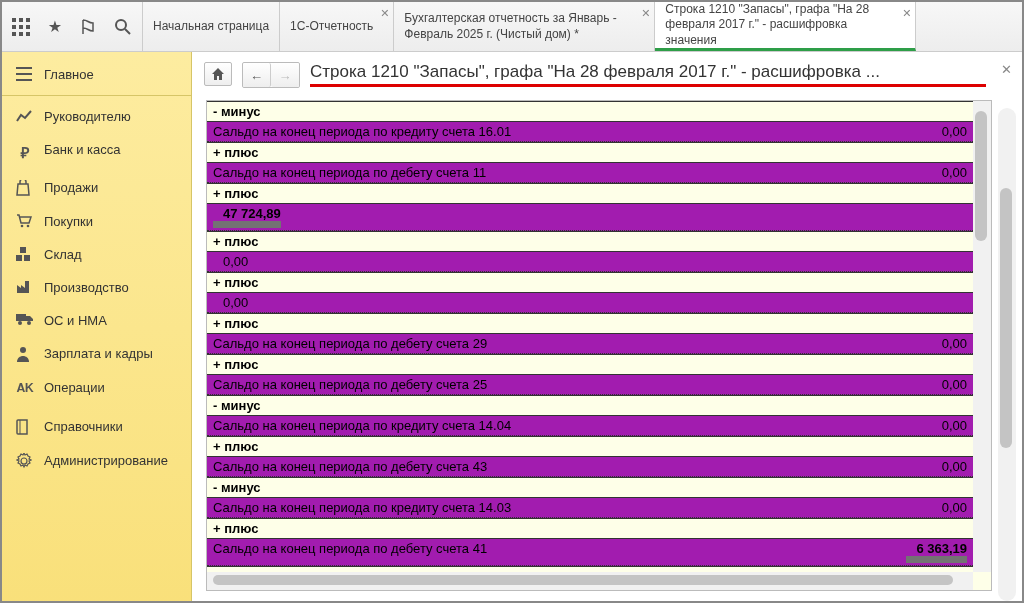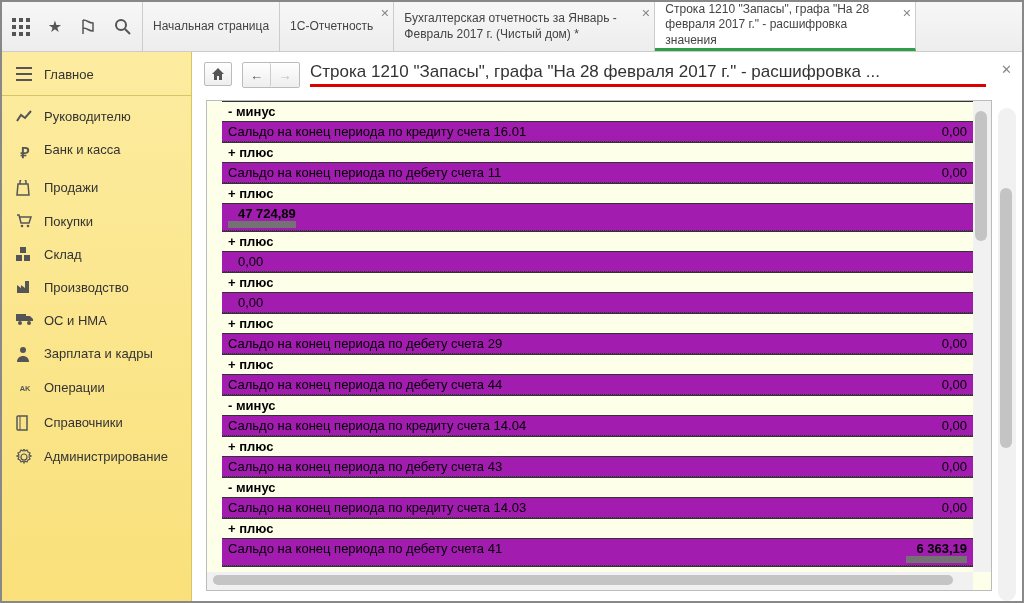--- a/index.html
+++ b/index.html
@@ -19,21 +19,21 @@
 .main{flex:1;display:flex;flex-direction:column;background:#fff;position:relative;}
 .main-head{padding:10px 32px 4px 12px;display:flex;align-items:flex-start;gap:10px;}
 .btn-sq{width:28px;height:24px;border:1px solid #bbb;border-radius:2px;background:linear-gradient(#fff,#eee);display:flex;align-items:center;justify-content:center;font-size:13px;color:#555;cursor:pointer;}
 .nav-grp{display:flex;border:1px solid #bbb;border-radius:2px;overflow:hidden;}
 .nav-grp .btn-sq{border:none;border-right:1px solid #ccc;}
 .nav-grp .btn-sq:last-child{border-right:none;color:#bbb;}
 .title-row{flex:1;font-size:17px;color:#333;padding-top:0px;white-space:nowrap;overflow:hidden;text-overflow:ellipsis;}
 .title-underline{height:3px;background:#d00;margin:2px 4px 0 0;}
 .close-x{position:absolute;top:10px;right:10px;color:#888;font-size:13px;cursor:pointer;}
 .content{flex:1;margin:8px 30px 14px 14px;border:1px solid #bbb;overflow:hidden;position:relative;background:#feffe8;}
-.report{position:absolute;inset:0 18px 18px 0;overflow:hidden;font-size:13px;padding-left:15px;}
+.report{position:absolute;inset:0 18px 18px 0;overflow:hidden;font-size:13px;}
 .sign-row{font-weight:bold;padding:2px 6px;border-bottom:1px solid #333;border-top:1px solid #333;background:#feffe8;}
 .data-row{display:flex;justify-content:space-between;padding:2px 6px;border-bottom:1px dotted #333;background:#a21caf;}
 .data-row .v{white-space:nowrap;padding-left:10px;}
 .hl{border-bottom:7px solid #737373;padding-bottom:0px;font-weight:bold;}
 .vscroll{position:absolute;top:0;right:0;width:18px;bottom:18px;background:#f1f1f1;}
 .vthumb{position:absolute;top:10px;left:2px;width:12px;height:130px;background:#c4c4c4;border-radius:6px;}
 .hscroll{position:absolute;left:0;right:18px;bottom:0;height:18px;background:#f1f1f1;}
 .hthumb{position:absolute;left:6px;top:3px;right:20px;height:10px;background:#c4c4c4;border-radius:5px;}
 .outer-vscroll{position:absolute;right:6px;top:56px;width:18px;bottom:4px;background:#f1f1f1;border-radius:9px;}
 .outer-vthumb{position:absolute;top:80px;left:2px;width:12px;height:260px;background:#c4c4c4;border-radius:6px;}
@@ -74,21 +74,21 @@
   </div>
   <div class="tabs" id="tabs">
       <div class="tab">
         <span style="max-width:230px;display:block;">Начальная страница</span>
       </div>
       <div class="tab" style="padding-right: 20px;">
         <span style="max-width:230px;display:block;">1С-Отчетность</span>
         <span class="tab-close">✕</span>
       </div>
       <div class="tab" style="padding-right: 20px;">
-        <span style="max-width:230px;display:block;">Бухгалтерская отчетность за Январь - Февраль 2017 г. (Чистый дом) *</span>
+        <span style="max-width:230px;display:block;">Бухгалтерская отчетность за Январь - Февраль 2025 г. (Чистый дом) *</span>
         <span class="tab-close">✕</span>
       </div>
       <div class="tab active" style="padding-right: 20px;">
         <span style="max-width:230px;display:block;">Строка 1210 "Запасы", графа "На 28 февраля 2017 г." - расшифровка значения</span>
         <span class="tab-close">✕</span>
       </div>
     </div>
 </div>
 
 <div class="body-wrap">
@@ -169,21 +169,21 @@
       <div class="s-item">
         <span class="ic">
           <svg width="14" height="16" viewBox="0 0 14 16">
             <circle cx="7" cy="4" r="3" fill="#555"></circle>
             <path d="M1 16c0-4 3-6 6-6s6 2 6 6z" fill="#555"></path>
           </svg>
         </span>
         <span>Зарплата и кадры</span>
       </div>
       <div class="s-item">
-        <span class="ic"><span style="font-size:11px;color:#555;font-weight:bold">ᴬᴷ</span></span>
+        <span class="ic"><span style="font-size:18px;color:#555;font-weight:bold">ᴬᴷ</span></span>
         <span>Операции</span>
       </div>
       <div class="s-item">
         <span class="ic">
           <svg width="14" height="16" viewBox="0 0 14 16">
             <path d="M2 1h9v14H2a1 1 0 01-1-1V2a1 1 0 011-1z" fill="none" stroke="#555" stroke-width="1.5"></path>
             <line x1="4" y1="1" x2="4" y2="15" stroke="#555"></line>
           </svg>
         </span>
         <span>Справочники</span>
@@ -238,21 +238,21 @@
           <div class="data-row">
             <span class="v">0,00</span>
           </div>
           <div class="sign-row">+ плюс</div>
           <div class="data-row">
             <span>Сальдо на конец периода по дебету счета 29</span>
             <span class="v">0,00</span>
           </div>
           <div class="sign-row">+ плюс</div>
           <div class="data-row">
-            <span>Сальдо на конец периода по дебету счета 44</span>
+            <span>Сальдо на конец периода по дебету счета 25</span>
             <span class="v">0,00</span>
           </div>
           <div class="sign-row">- минус</div>
           <div class="data-row">
             <span>Сальдо на конец периода по кредиту счета 14.04</span>
             <span class="v">0,00</span>
           </div>
           <div class="sign-row">+ плюс</div>
           <div class="data-row">
             <span>Сальдо на конец периода по дебету счета 43</span>

